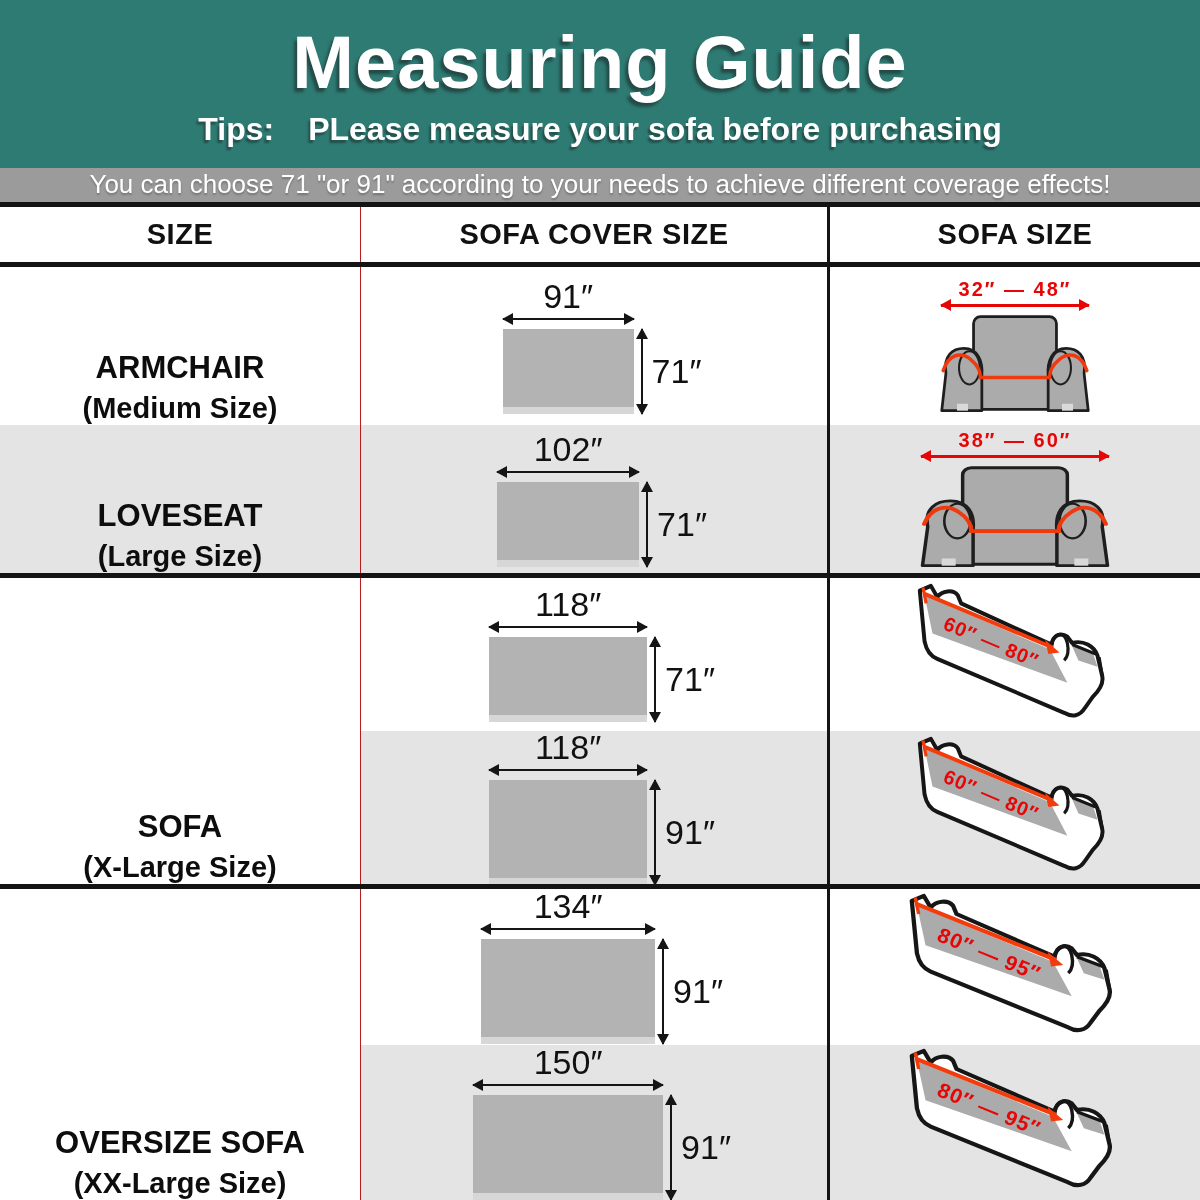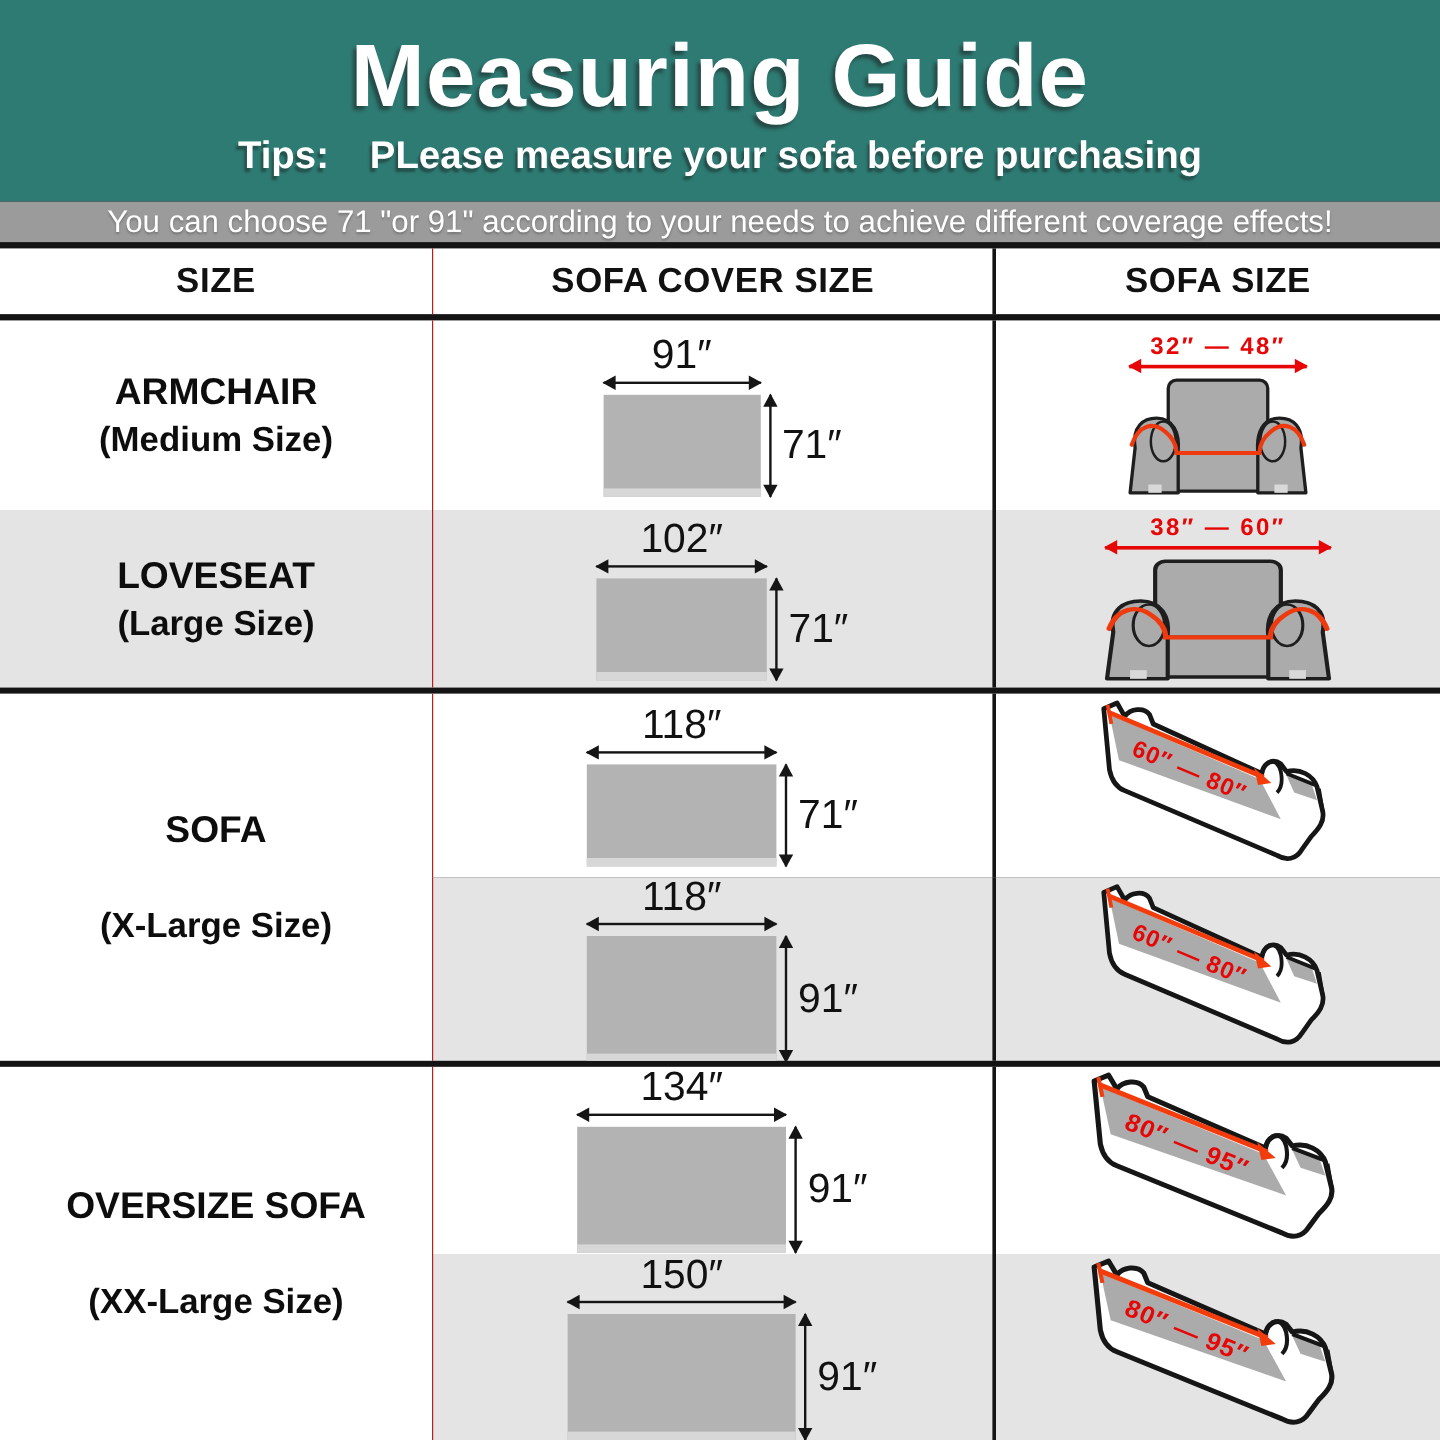--- a/index.html
+++ b/index.html
@@ -1,18 +1,18 @@
 <!DOCTYPE html>
 <html><head>
 <meta charset="utf-8">
 <style>
   * { box-sizing: border-box; margin: 0; padding: 0; }
   html,body { width:1200px; }
   body { font-family: "Liberation Sans", sans-serif; background:#fff; }
-  .page { position:relative; width:1200px; height:1200px; overflow:hidden; background:#000000; }
+  .page { position:relative; width:1200px; height:1200px; overflow:hidden; background:#14532d; }
 
   
   .hero { height:168px; background:#2e7b73; text-align:center; overflow:hidden; }
   .hero h1 {
     margin-top:20px; color:#fff; font-size:74px; font-weight:700; letter-spacing:1px;
     text-shadow:-3px 4px 3px rgba(25,25,25,.5);
   }
   .tips { margin-top:6px; color:#fff; font-size:32px; font-weight:700;
     text-shadow:-2px 3px 2px rgba(25,25,25,.45); }
   .tips .gap { display:inline-block; width:34px; }
@@ -27,22 +27,22 @@
   .thead { display:grid; grid-template-columns:360px 470px 370px; height:55px; background:#fff; }
   .th { display:flex; align-items:center; justify-content:center;
         font-size:29px; font-weight:700; color:#111; letter-spacing:.5px; }
   .vb { border-left:1px solid #b91c1c; border-right:3px solid #141414; }
 
   .band { display:grid; grid-template-columns:360px 470px 370px; }
   .band.single { grid-template-rows:1fr; }
   .band.double { grid-template-rows:1fr 1fr; }
   .cell { display:flex; align-items:center; justify-content:center; background:#fff; overflow:hidden; }
   .shade { background:#e4e4e4; }
-  .size-cell { flex-direction:column; }
-  .size-cell.span2 { grid-row:1 / span 2; grid-column:1;gap:40px; }
+  .size-cell { flex-direction:column;justify-content:flex-end; }
+  .size-cell.span2 { grid-row:1 / span 2; grid-column:1; }
   .size-name { font-size:31px; font-weight:700; color:#0d0d0d; text-align:center; }
   .size-sub  { font-size:29px; font-weight:700; color:#0d0d0d; text-align:center; margin-top:6px; }
 
   
   .cover { display:flex; align-items:flex-end; transform:translateX(8px); }
   .cover-col { display:flex; flex-direction:column; align-items:center; }
   .w-label { font-size:34px; line-height:1; color:#111; margin-bottom:5px; }
   .h-label { font-size:34px; color:#111; margin-left:9px; }
   .rect { background:#b3b3b3; border-bottom:7px solid #d7d7d7; }
   .arrow-h { height:2px; background:#151515; position:relative; margin-bottom:9px; }

